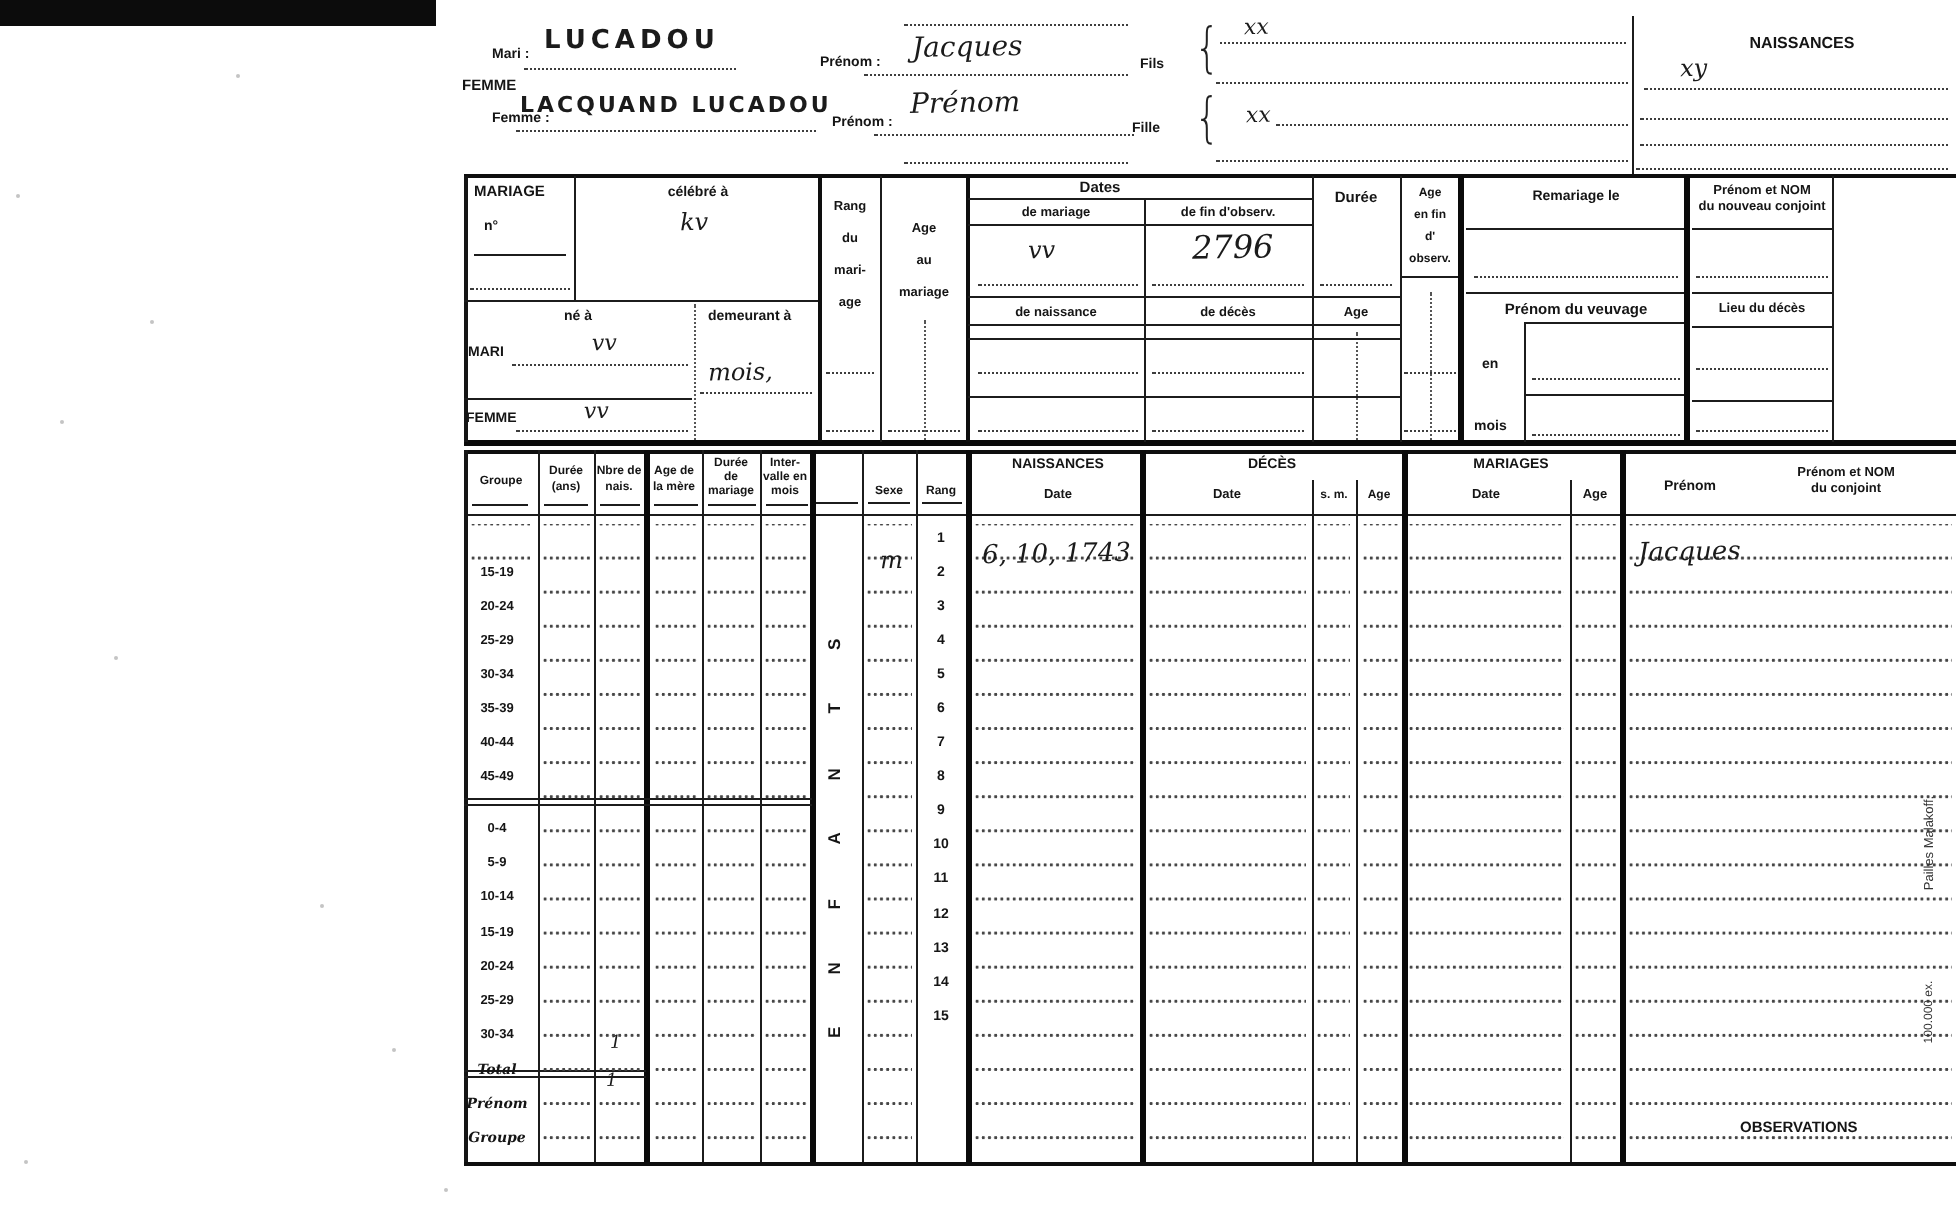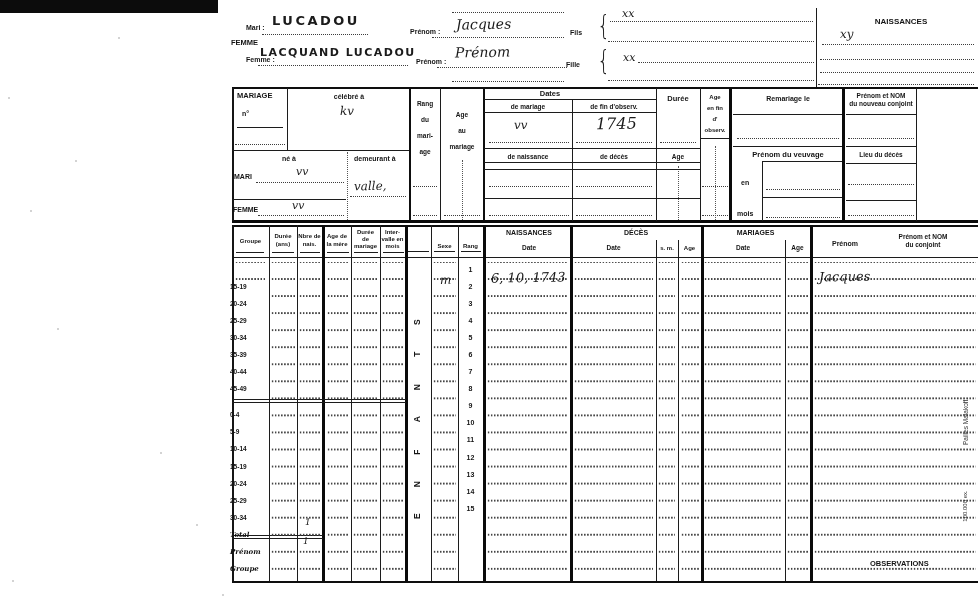--- a/index.html
+++ b/index.html
@@ -18,21 +18,21 @@
   .vr{border-left:1px solid #1c1c1c;width:0}
   .vr15{width:1.5px;background:#151515}
   .vr3{width:3px;background:#0a0a0a}
   .dh{border-top:1.5px dotted #3d3d3d;height:0}
   .dv{border-left:1px dotted #555;width:0}
   .dots{background-image:radial-gradient(circle,#454545 .65px,rgba(0,0,0,0) .95px);
         background-size:3.1px 17.05px;background-position:0 8.5px}
   .hw{font-family:"DejaVu Serif",serif;font-style:italic;color:#1b1b1b;white-space:nowrap;transform:rotate(-1deg)}
   .hwc{font-family:"DejaVu Sans",sans-serif;font-weight:700;letter-spacing:2.5px;color:#1b1b1b;white-space:nowrap}
   .brace{font-family:"DejaVu Sans",sans-serif;font-size:27px;font-weight:100;color:#222;transform:scaleX(.75);line-height:1}
-  .gl>div{height:17.05px;line-height:17.05px;font-size:6.5px;font-weight:bold;}
+  .gl>div{height:17.05px;line-height:17.05px;font-size:6.5px;font-weight:bold;text-align:center}
   .gl>div:nth-child(9){margin-top:9px}
   .gl>div:nth-child(n+16){font-family:"DejaVu Serif",serif;font-style:italic;font-weight:700;font-size:7px}
   .rg>div{height:17.05px;line-height:17.4px;font-size:7px;font-weight:bold;text-align:center}
   .en>div{height:32.4px;width:26px;display:flex;align-items:center;justify-content:center;
           font-size:8.5px;font-weight:bold;transform:rotate(-90deg)}
   .speck{width:2px;height:2px;border-radius:50%;background:#c4c4c4}
   .vert{transform:rotate(-90deg);font-size:6.5px;color:#333;text-align:center;white-space:nowrap}
 </style>
 </head>
 <body>
@@ -98,21 +98,21 @@
   <div class="a hr" style="left:237px;top:127px;width:46px"></div>
   <div class="a dh" style="left:235px;top:144px;width:50px"></div>
   <div class="a l7 ctr" style="left:290px;top:93px;width:118px">célébré à</div>
   <span class="a hw" style="left:340px;top:104px;font-size:12px">kv</span>
   <span class="a l7" style="left:282px;top:155px">né à</span>
   <span class="a l7" style="left:354px;top:155px">demeurant à</span>
   <div class="a dv" style="left:347px;top:152px;height:68px"></div>
   <span class="a l7" style="left:234px;top:173px">MARI</span>
   <span class="a hw" style="left:296px;top:165px;font-size:11px">vv</span>
   <div class="a dh" style="left:256px;top:182px;width:88px"></div>
-  <span class="a hw" style="left:354px;top:179px;font-size:12px">valle,</span>
+  <span class="a hw" style="left:354px;top:179px;font-size:12px">mois,</span>
   <div class="a dh" style="left:350px;top:196px;width:56px"></div>
   <div class="a hr" style="left:232px;top:199px;width:114px"></div>
   <span class="a l7" style="left:233px;top:206px">FEMME</span>
   <span class="a hw" style="left:292px;top:199px;font-size:11px">vv</span>
   <div class="a dh" style="left:258px;top:215px;width:86px"></div>
 
   <div class="a hr2" style="left:409px;top:88px;width:2px;height:133px;background:#0e0e0e"></div>
   <div class="a vr" style="left:440px;top:88px;height:133px"></div>
   <div class="a" style="left:483px;top:88px;width:2px;height:133px;background:#0e0e0e"></div>
   <div class="a vr" style="left:572px;top:100px;height:121px"></div>
@@ -131,21 +131,21 @@
   <div class="a l65 ctr" style="left:440px;top:127px;width:44px">au</div>
   <div class="a l65 ctr" style="left:440px;top:143px;width:44px">mariage</div>
   <div class="a dv" style="left:462px;top:160px;height:60px"></div>
 
   <div class="a l75 ctr" style="left:464px;top:90px;width:172px">Dates</div>
   <div class="a hr" style="left:484px;top:99px;width:172px"></div>
   <div class="a l65 ctr" style="left:484px;top:103px;width:88px">de mariage</div>
   <div class="a l65 ctr" style="left:572px;top:103px;width:84px">de fin d'observ.</div>
   <div class="a hr" style="left:484px;top:112px;width:172px"></div>
   <span class="a hw" style="left:514px;top:118px;font-size:12px">vv</span>
-  <span class="a hw" style="left:596px;top:114px;font-size:16px">1745</span>
+  <span class="a hw" style="left:596px;top:114px;font-size:16px">2796</span>
   <div class="a dh" style="left:489px;top:142px;width:80px"></div>
   <div class="a dh" style="left:576px;top:142px;width:76px"></div>
   <div class="a hr" style="left:484px;top:148px;width:216px"></div>
   <div class="a l65 ctr" style="left:484px;top:153px;width:88px">de naissance</div>
   <div class="a l65 ctr" style="left:572px;top:153px;width:84px">de décès</div>
   <div class="a hr" style="left:484px;top:162px;width:216px"></div>
 
   <div class="a l75 ctr" style="left:656px;top:95px;width:44px">Durée</div>
   <div class="a dh" style="left:660px;top:142px;width:36px"></div>
   <div class="a l65 ctr" style="left:656px;top:153px;width:44px">Age</div>

